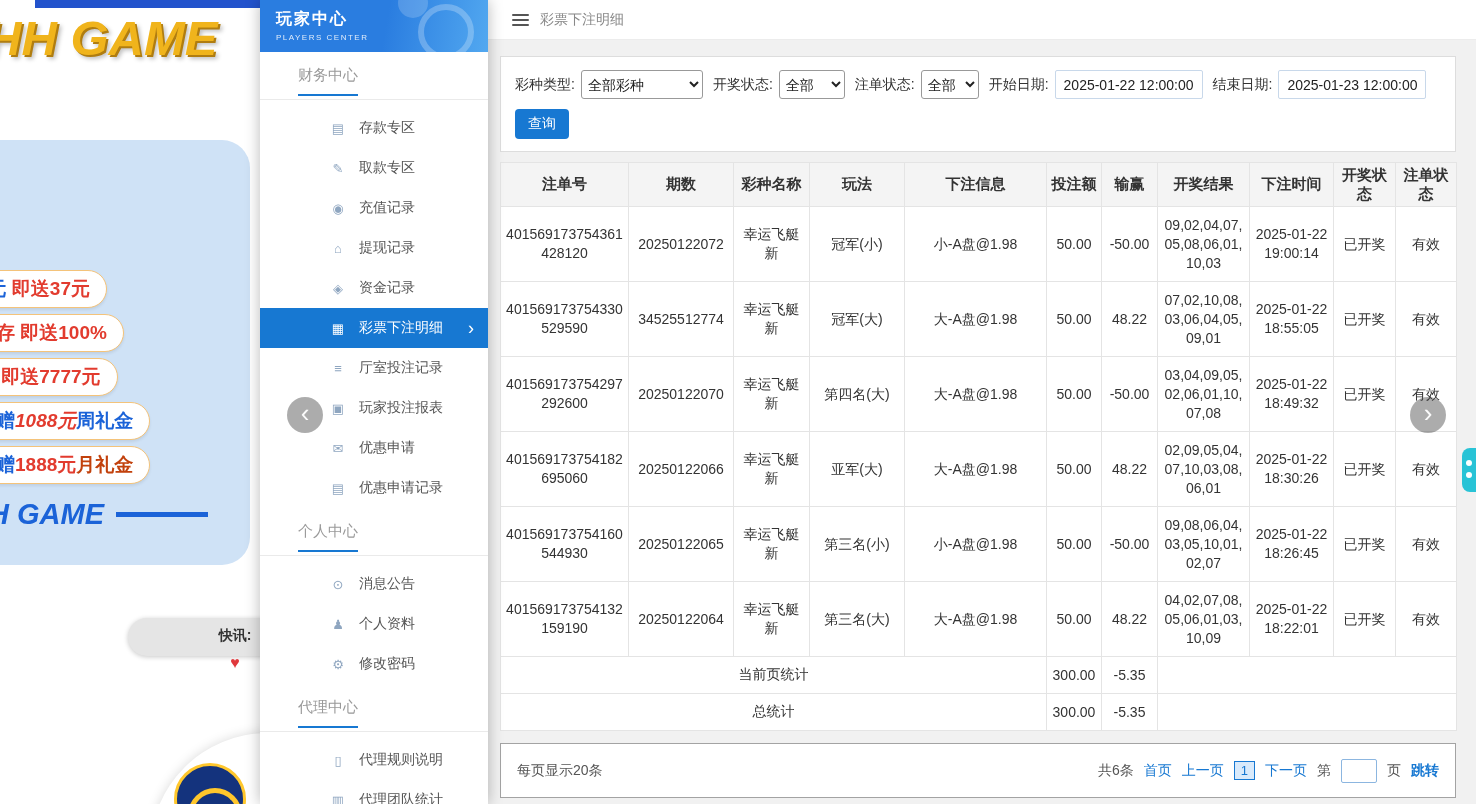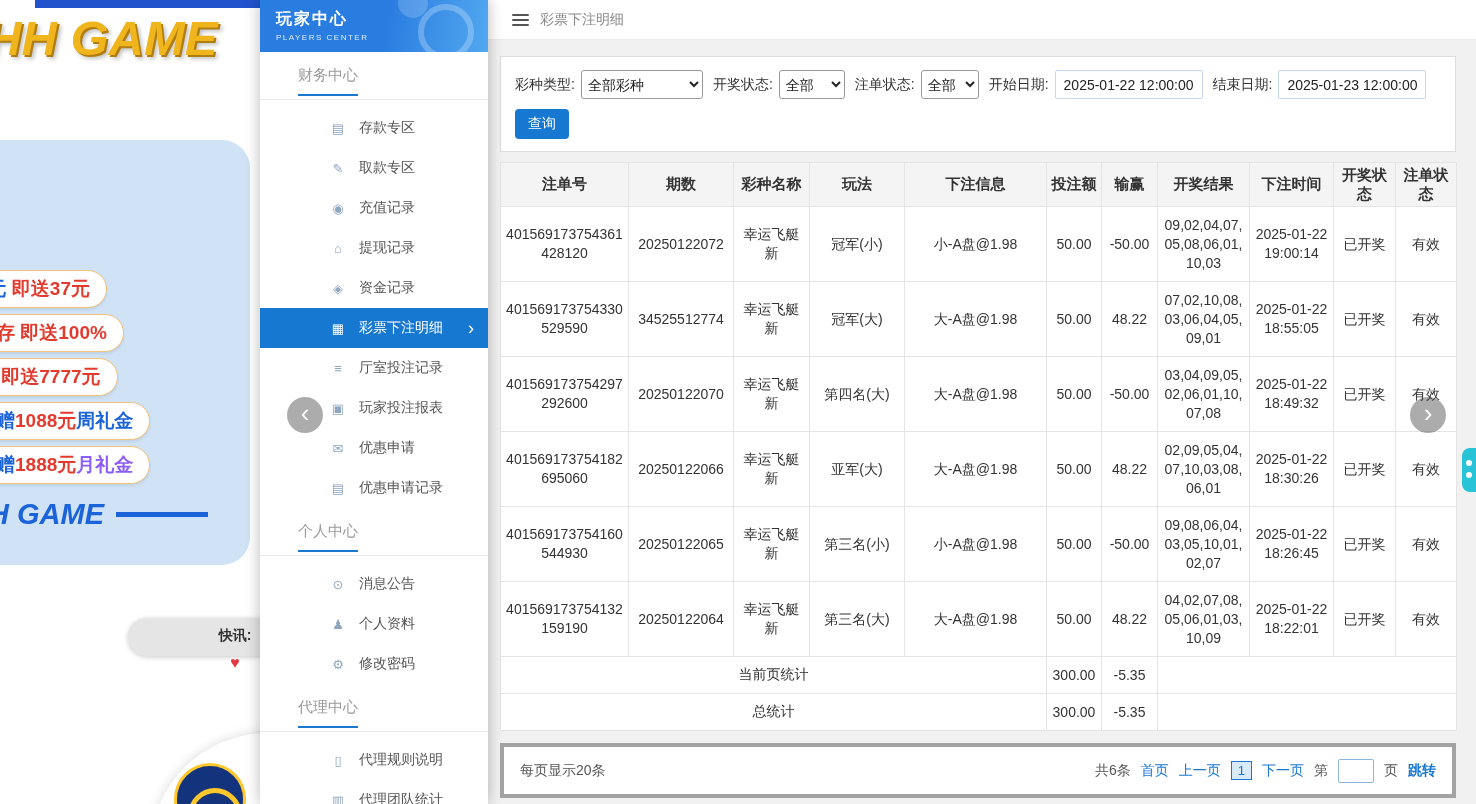--- a/index.html
+++ b/index.html
@@ -64,21 +64,21 @@
   .f-input{height:29px;width:148px;border:1px solid #c8d8ea;border-radius:2px;font-size:14px;color:#222;padding:0 8px;}
   .btn-query{display:block;margin-top:10px;width:54px;height:30px;background:var(--primary,#1778d2);color:#fff;border:none;border-radius:4px;font-size:14px;cursor:pointer;}
   .table-card{margin:10px 20px 0 12px;}
   table{width:100%;border-collapse:collapse;table-layout:fixed;background:#fff;}
   th,td{border:1px solid #e4e4e4;text-align:center;vertical-align:middle;}
   th{height:44px;background:var(--table-header-bg,#f4f4f4);font-size:15px;color:#333;font-weight:bold;padding:0 2px;}
   tbody td{height:75px;font-size:14px;color:#333;padding:6px 4px;word-break:break-all;line-height:19px;}
   tfoot td{height:37px;font-size:14px;color:#333;}
   .col0{width:128px}.col1{width:105px}.col2{width:76px}.col3{width:95px}.col4{width:142px}.col5{width:55px}
   .col6{width:56px}.col7{width:92px}.col8{width:84px}.col9{width:62px}.col10{width:61px}
-  .pager{display:flex;justify-content:space-between;align-items:center;height:55px;background:#fff;border:4px solid #a3a3a3;
+  .pager{display:flex;justify-content:space-between;align-items:center;height:55px;background:#fff;border:1px solid #a3a3a3;
     margin:12px 20px 0 12px;padding:0 16px;font-size:14px;color:#555;}
   .pg-right{display:flex;align-items:center;gap:10px;}
   .pg-link{color:var(--primary,#1778d2);cursor:pointer;text-decoration:none;white-space:nowrap;}
   .pg-current{border:1px solid var(--primary,#1778d2);color:var(--primary,#1778d2);background:#d9eafb;padding:1px 6px;font-size:13px;cursor:pointer;}
   .pg-input{width:36px;height:24px;border:1px solid #8cb6e0;border-radius:2px;padding:0 4px;}
   .pg-jump{font-weight:bold;}
 
   
   .carousel-arrow{position:absolute;top:397px;width:36px;height:36px;border-radius:50%;background:rgba(70,70,70,.45);
     color:rgba(255,255,255,.95);font-size:26px;line-height:33px;text-align:center;z-index:20;cursor:pointer;user-select:none;}
@@ -94,22 +94,22 @@
 <div class="screen" data-name="screen">
 
   <div class="bg-page" data-name="background-site">
     <div class="top-strip" data-name="site-top-banner"></div>
     <div class="bg-logo" data-name="site-logo">HH GAME</div>
     <div class="promo-card" data-name="promo-banner">
       <div class="promo-pills" id="promo-pills" data-name="promo-pill-list">
           <div class="promo-pill" data-name="promo-pill"><span data-name="promo-pill-text" style="color: rgb(27, 99, 216);">0元 </span><span data-name="promo-pill-text" style="color: rgb(226, 59, 46);">即送37元</span></div>
           <div class="promo-pill" data-name="promo-pill"><span data-name="promo-pill-text" style="color: rgb(226, 59, 46);">首存 </span><span data-name="promo-pill-text" style="color: rgb(226, 59, 46);">即送100%</span></div>
           <div class="promo-pill" data-name="promo-pill"><span data-name="promo-pill-text" style="color: rgb(27, 99, 216);">注 </span><span data-name="promo-pill-text" style="color: rgb(226, 59, 46);">即送7777元</span></div>
-          <div class="promo-pill" data-name="promo-pill"><span data-name="promo-pill-text" style="color: rgb(27, 99, 216);">加赠</span><span data-name="promo-pill-text" style="color: rgb(226, 59, 46);">1088元</span><span data-name="promo-pill-text" style="color: rgb(27, 99, 216);">周礼金</span></div>
-          <div class="promo-pill" data-name="promo-pill"><span data-name="promo-pill-text" style="color: rgb(27, 99, 216);">加赠</span><span data-name="promo-pill-text" style="color: rgb(226, 59, 46);">1888元</span><span data-name="promo-pill-text" style="color: #8b5cf6;">月礼金</span></div>
+          <div class="promo-pill" data-name="promo-pill"><span data-name="promo-pill-text" style="color: rgb(27, 99, 216);">加赠</span><span data-name="promo-pill-text" style="color: rgb(226, 59, 46); font-style: italic;">1088元</span><span data-name="promo-pill-text" style="color: rgb(27, 99, 216);">周礼金</span></div>
+          <div class="promo-pill" data-name="promo-pill"><span data-name="promo-pill-text" style="color: rgb(27, 99, 216);">加赠</span><span data-name="promo-pill-text" style="color: rgb(226, 59, 46);">1888元</span><span data-name="promo-pill-text" style="color: #c2410c;">月礼金</span></div>
         </div>
       <div class="promo-footer" data-name="promo-footer-logo">
         <span data-name="promo-footer-text">H GAME</span>
         <span class="promo-dash" data-name="dash-decoration"></span>
       </div>
     </div>
     <div class="ticker" data-name="news-ticker">
       <span class="speaker" data-name="speaker-icon"></span>
       <span data-name="ticker-label">快讯:</span>
       <span class="heart" data-name="heart-icon">♥</span>

